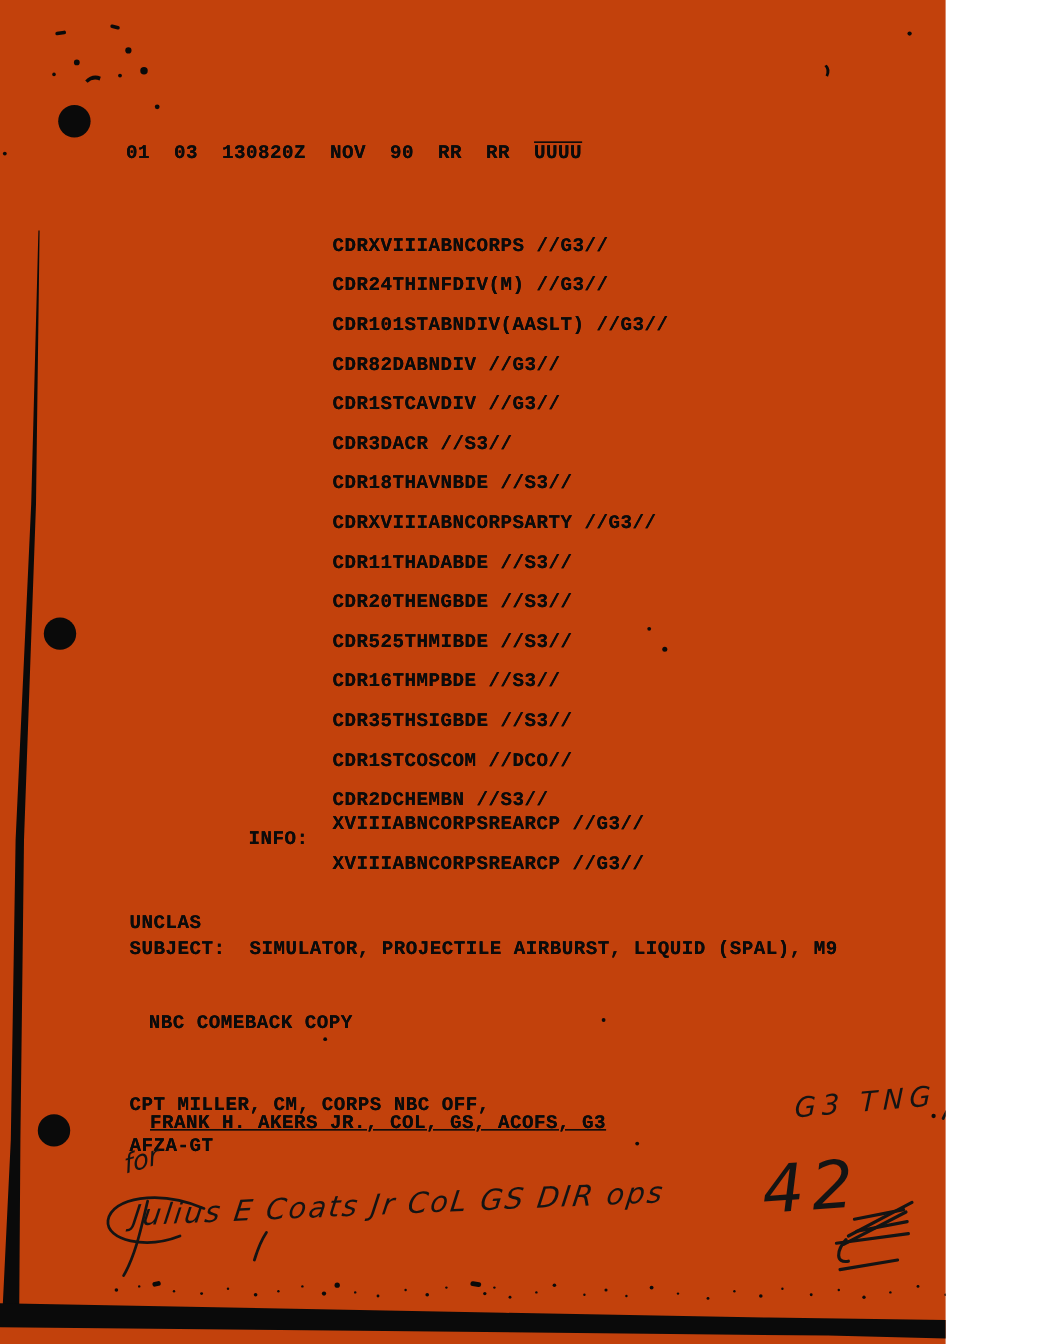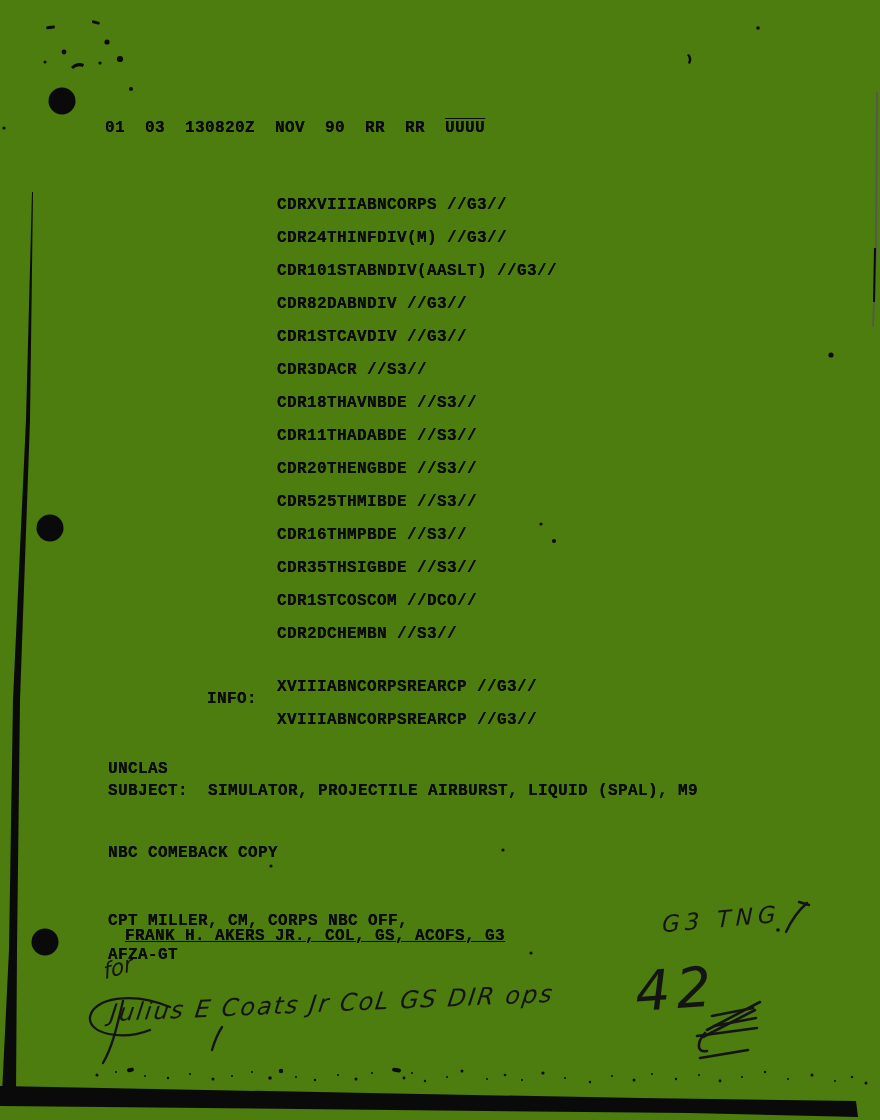--- a/index.html
+++ b/index.html
@@ -1,19 +1,19 @@
 <!DOCTYPE html>
 <html><head>
 <meta charset="utf-8">
 <style>
   html,body{margin:0;padding:0;background:#ffffff;}
   .page{
     position:relative;
-    width:880px;height:1120px;
-    background:#4d7c0f;
+    width:788px;height:1120px;
+    background:#c2410c;
     overflow:hidden;
     font-family:"Liberation Mono","DejaVu Sans Mono",monospace;
   }
   .doc-text{
     position:absolute;
     font:700 16px/16px "Liberation Mono","DejaVu Sans Mono",monospace;
     letter-spacing:0.4px;
     color:#0b0b0b;
     white-space:pre;
     text-shadow:0 0 0.5px #0b0b0b;
@@ -71,40 +71,41 @@
   <div class="doc-text" style="left:105px;top:120px;"><span>01  03  130820Z  NOV  90  RR  RR  </span><span class="overline">UUUU</span></div>
 
   <div class="addr-list">
       <div class="doc-line">CDRXVIIIABNCORPS //G3//</div>
       <div class="doc-line">CDR24THINFDIV(M) //G3//</div>
       <div class="doc-line">CDR101STABNDIV(AASLT) //G3//</div>
       <div class="doc-line">CDR82DABNDIV //G3//</div>
       <div class="doc-line">CDR1STCAVDIV //G3//</div>
       <div class="doc-line">CDR3DACR //S3//</div>
       <div class="doc-line">CDR18THAVNBDE //S3//</div>
+      <div class="doc-line">CDRXVIIIABNCORPSARTY //G3//</div>
       <div class="doc-line">CDR11THADABDE //S3//</div>
       <div class="doc-line">CDR20THENGBDE //S3//</div>
       <div class="doc-line">CDR525THMIBDE //S3//</div>
       <div class="doc-line">CDR16THMPBDE //S3//</div>
       <div class="doc-line">CDR35THSIGBDE //S3//</div>
       <div class="doc-line">CDR1STCOSCOM //DCO//</div>
       <div class="doc-line">CDR2DCHEMBN //S3//</div>
     </div>
 
   <div class="info-label">
     <span class="doc-line">INFO:</span>
   </div>
   <div class="info-list">
       <div class="doc-line">XVIIIABNCORPSREARCP //G3//</div>
       <div class="doc-line">XVIIIABNCORPSREARCP //G3//</div>
     </div>
 
   <div class="doc-text" style="left:108px;top:749px;margin-top:12px;">UNCLAS</div>
   <div class="doc-text" style="left:108px;top:783px;">SUBJECT:  SIMULATOR, PROJECTILE AIRBURST, LIQUID (SPAL), M9</div>
-  <div class="doc-text" style="left:108px;top:845px;">NBC COMEBACK COPY</div>
+  <div class="doc-text" style="left:124px;top:845px;">NBC COMEBACK COPY</div>
   <div class="doc-text" style="left:108px;top:913px;font-family:Liberation Mono, monospace;">CPT MILLER, CM, CORPS NBC OFF,</div>
   <div class="doc-text" style="left:108px;top:947px;">AFZA-GT</div>
   <div class="doc-text" style="left:125px;top:928px;text-decoration:underline;">FRANK H. AKERS JR., COL, GS, ACOFS, G3</div>
 
   <div class="hw hw-for">for</div>
   <div class="hw hw-sig">Julius E Coats Jr CoL GS DIR ops</div>
   <div class="hw hw-routing">G3 TNG</div>
   <div class="hw hw-pagenum">42</div>
 
   <svg class="artifacts" width="880" height="1120" viewBox="0 0 880 1120">

